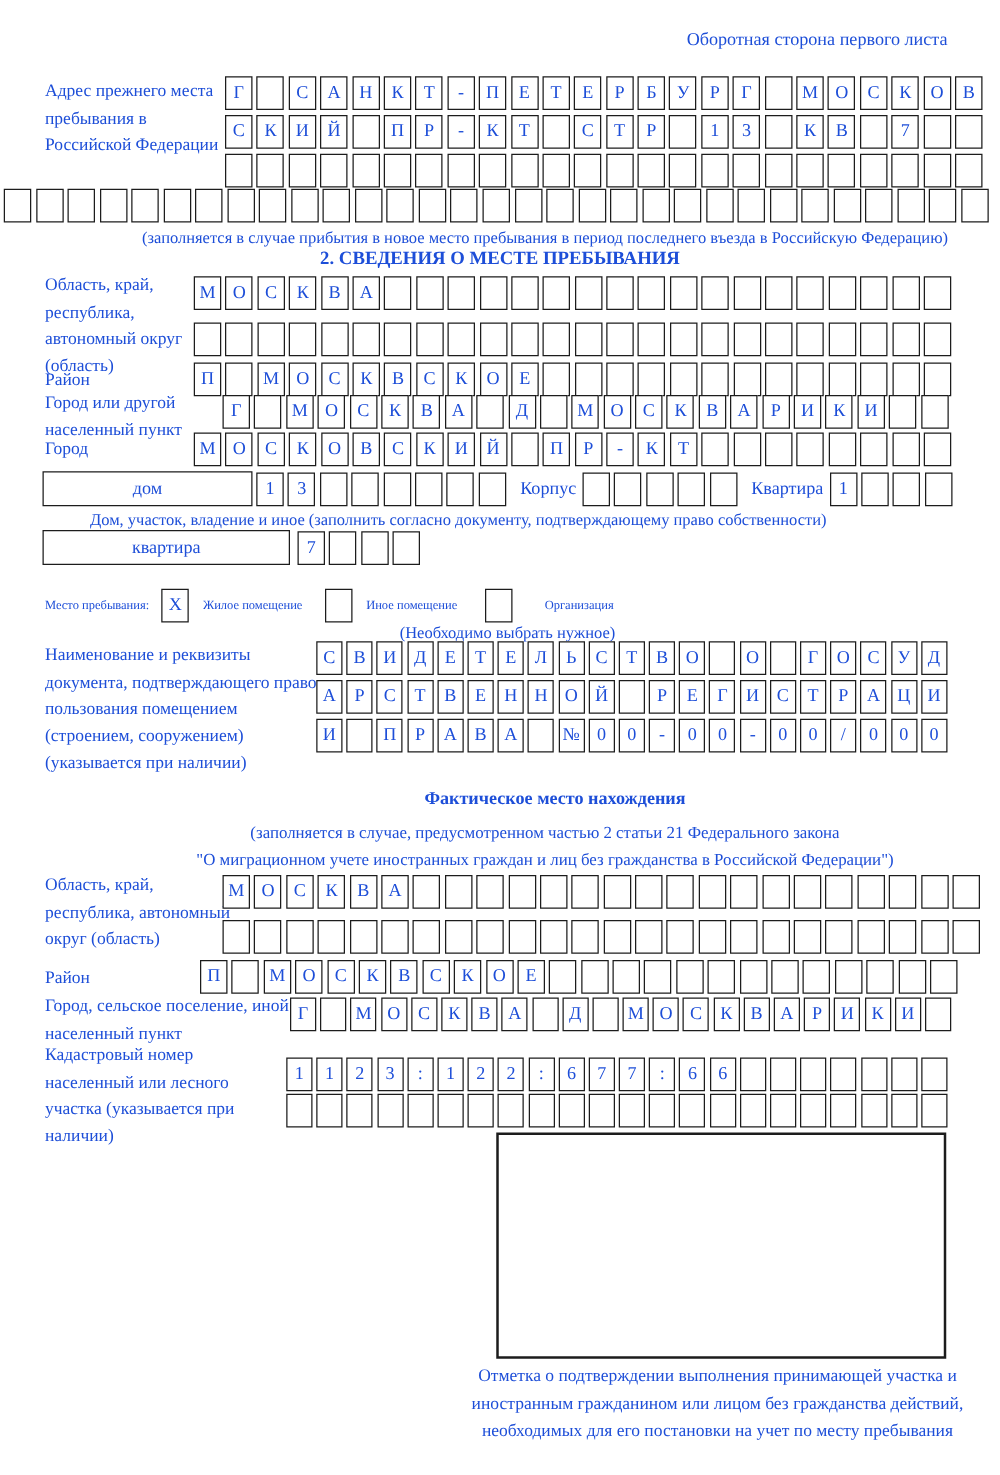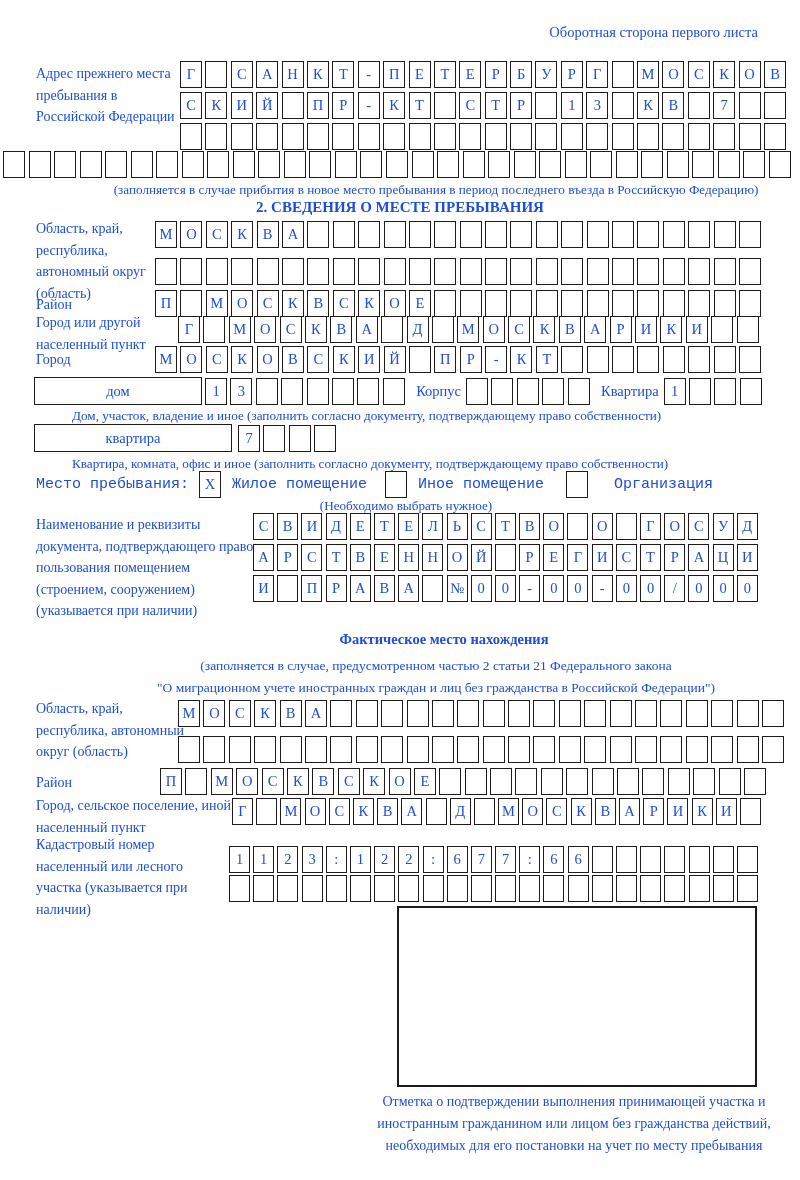--- a/index.html
+++ b/index.html
@@ -23,21 +23,21 @@
   }
   .tight .cb{width:21px;margin-right:3.2px;}
   .spread{justify-content:space-between;}
   .spread .cb{margin-right:0;}
   .hrow{position:absolute;display:flex;align-items:flex-end;}
   .frect{
     box-sizing:border-box;height:28px;border:1.8px solid #1c1c1c;
     display:flex;align-items:center;justify-content:center;font-size:14.5px;background:#fff;
   }
   .ilabel{font-size:14.5px;line-height:28px;margin:0 5px 0 8px;white-space:nowrap;}
-  .slabel{font-size:15px;line-height:27px;white-space:nowrap;font-family:Liberation Mono, monospace;}
+  .slabel{font-size:10px;line-height:27px;white-space:nowrap;}
   .mark-box{position:absolute;border:2px solid #1c1c1c;background:#fff;}
   .caption{position:absolute;font-size:14px;line-height:22px;text-align:center;}
 </style>
 </head>
 <body>
 
 <div class="page">
 
   <div class="side-note">Оборотная сторона первого листа</div>
 
@@ -326,21 +326,20 @@
 
   <div class="hrow" style="top:424px;left:34px">
     <div class="frect" style="width:198px;margin-right:6px">квартира</div>
     <div class="inline-boxes">
         <div class="cb">7</div>
         <div class="cb"></div>
         <div class="cb"></div>
         <div class="cb"></div>
       </div>
   </div>
-  <div class="note" style="top:455px;left:36px">Квартира, комната, офис и иное (заполнить согласно документу, подтверждающему право собственности)</div>
 
   <div class="hrow" style="top:471px;left:36px">
     <div class="slabel">Место пребывания:</div>
     <div class="cb" style="margin:0 0 0 10px">X</div>
     <div class="slabel" style="margin-left:11px">Жилое помещение</div>
     <div class="cb" style="margin:0 0 0 18px"></div>
     <div class="slabel" style="margin-left:11px">Иное помещение</div>
     <div class="cb" style="margin:0 0 0 22px"></div>
     <div class="slabel" style="margin-left:26px">Организация</div>
   </div>

